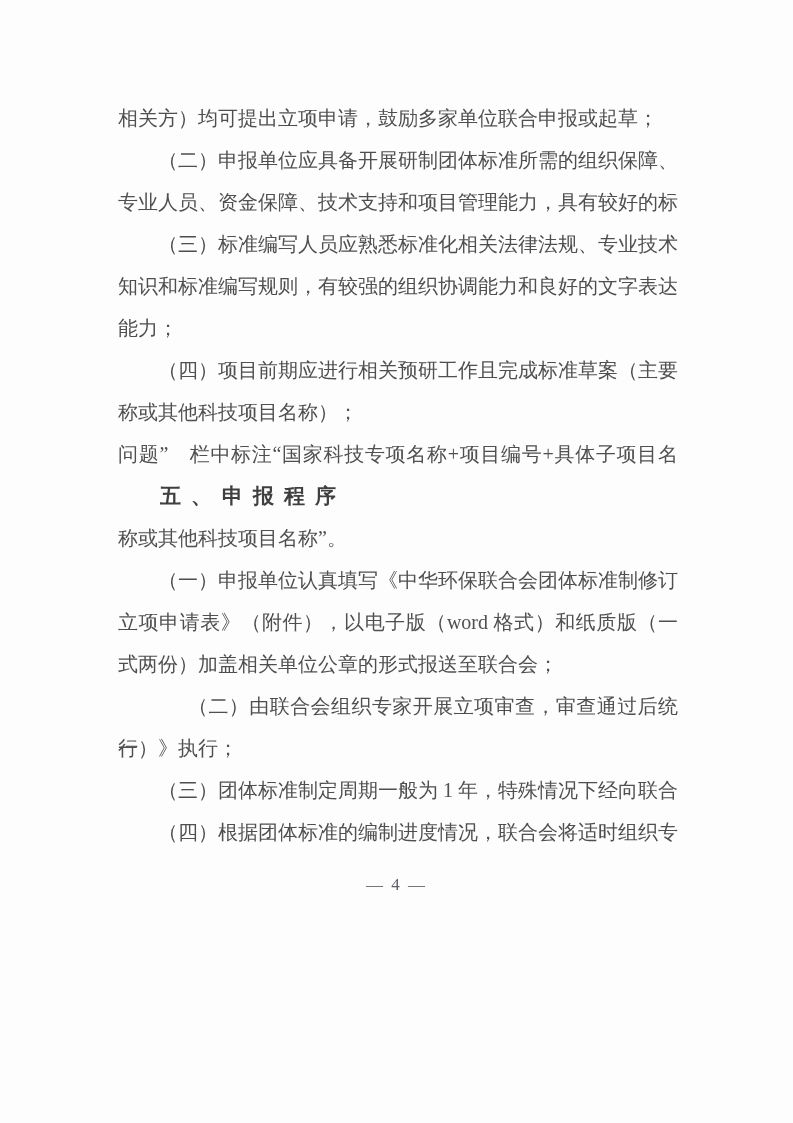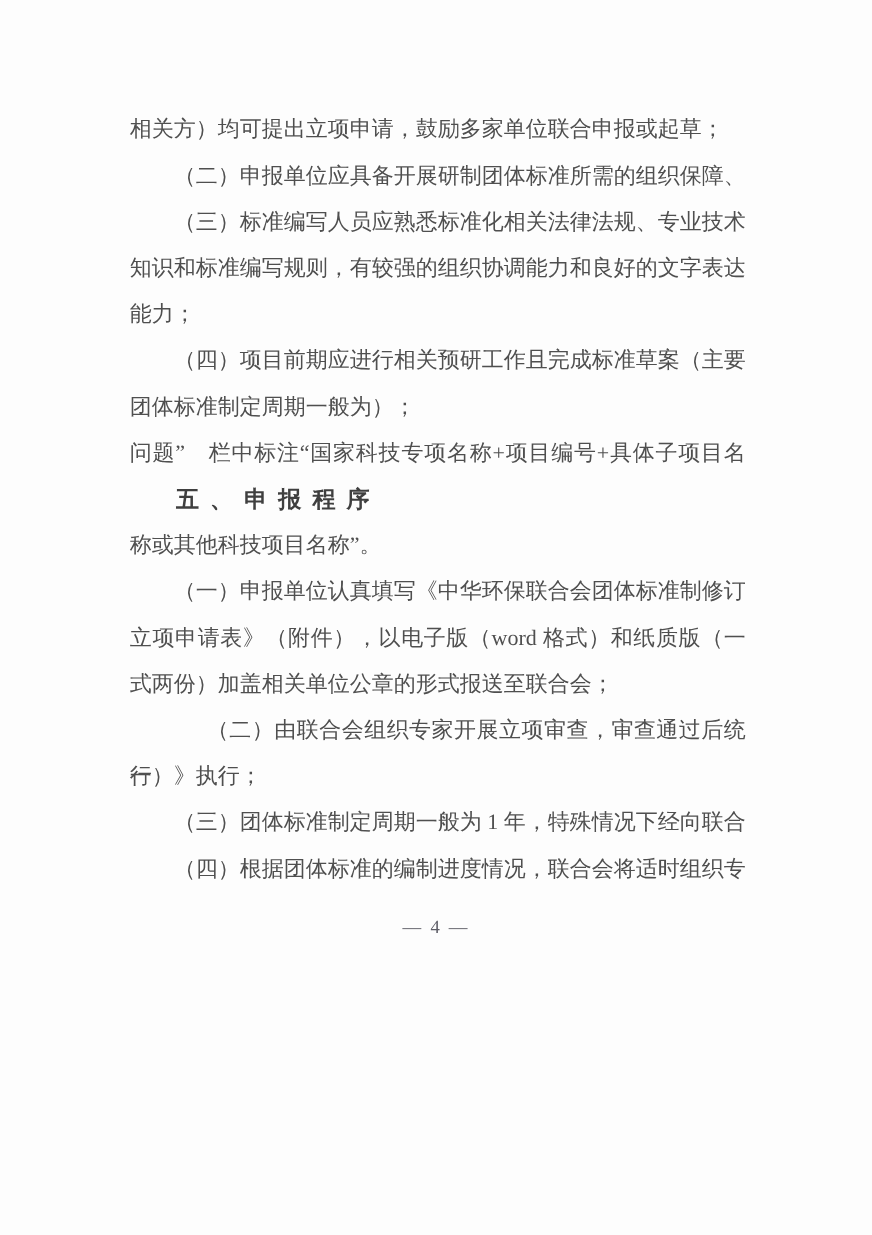--- a/index.html
+++ b/index.html
@@ -49,25 +49,26 @@
     letter-spacing: 2px;
   }
 </style>
 </head>
 <body>
 
 <div class="page">
   <div class="body-text">
     <div class="line">相关方）均可提出立项申请，鼓励多家单位联合申报或起草；</div>
     <div class="line ind2 full">（二）申报单位应具备开展研制团体标准所需的组织保障、</div>
+    <div class="line full">专业人员、资金保障、技术支持和项目管理能力，具有较好的标</div>
     <div class="line ind2 full">（三）标准编写人员应熟悉标准化相关法律法规、专业技术</div>
     <div class="line full">知识和标准编写规则，有较强的组织协调能力和良好的文字表达</div>
     <div class="line">能力；</div>
     <div class="line ind2 full">（四）项目前期应进行相关预研工作且完成标准草案（主要</div>
-    <div class="line">团体标准制定周期一般为）；</div>
+    <div class="line">称或其他科技项目名称）；</div>
     <div class="line full">问题”　栏中标注“国家科技专项名称+项目编号+具体子项目名</div>
     <div class="line ind2 head">五、申报程序</div>
     <div class="line">称或其他科技项目名称”。</div>
     <div class="line ind2 full">（一）申报单位认真填写《中华环保联合会团体标准制修订</div>
     <div class="line full">立项申请表》（附件），以电子版（word 格式）和纸质版（一</div>
     <div class="line">式两份）加盖相关单位公章的形式报送至联合会；</div>
     <div class="line ind3 full">（二）由联合会组织专家开展立项审查，审查通过后统一</div>
     <div class="line">行）》执行；</div>
     <div class="line ind2 full">（三）团体标准制定周期一般为 1 年，特殊情况下经向联合</div>
     <div class="line ind2 full">（四）根据团体标准的编制进度情况，联合会将适时组织专</div>

